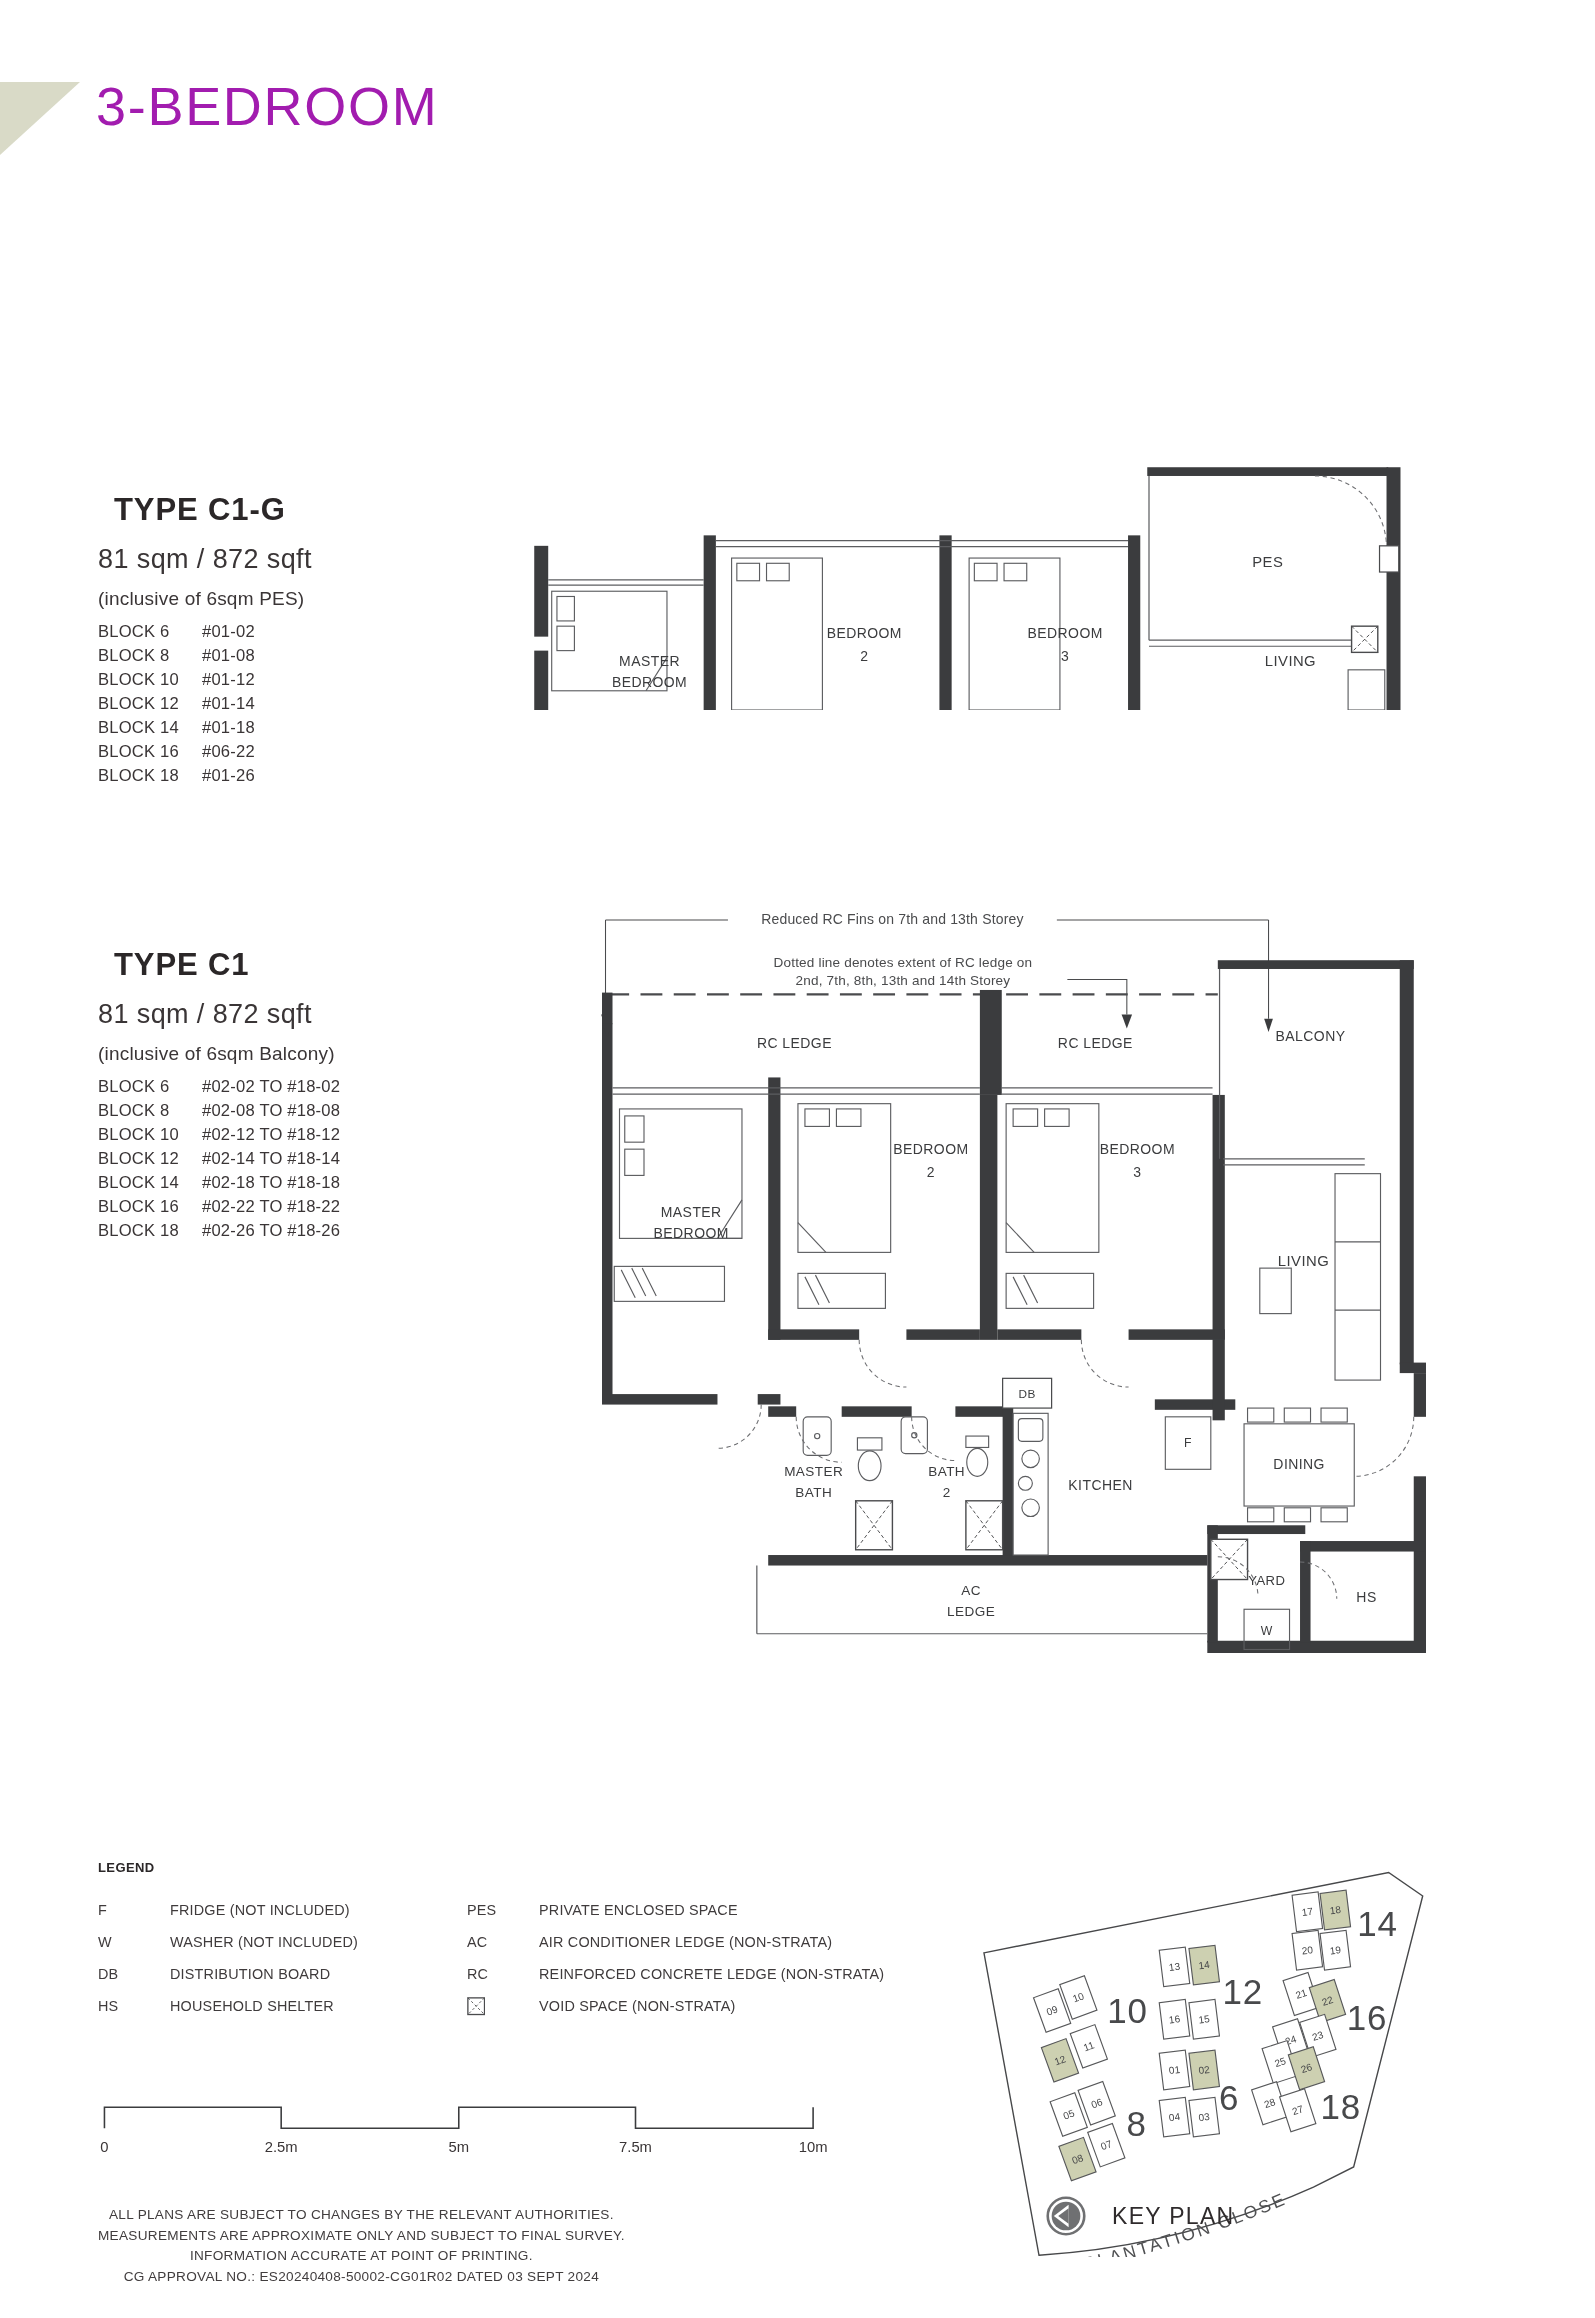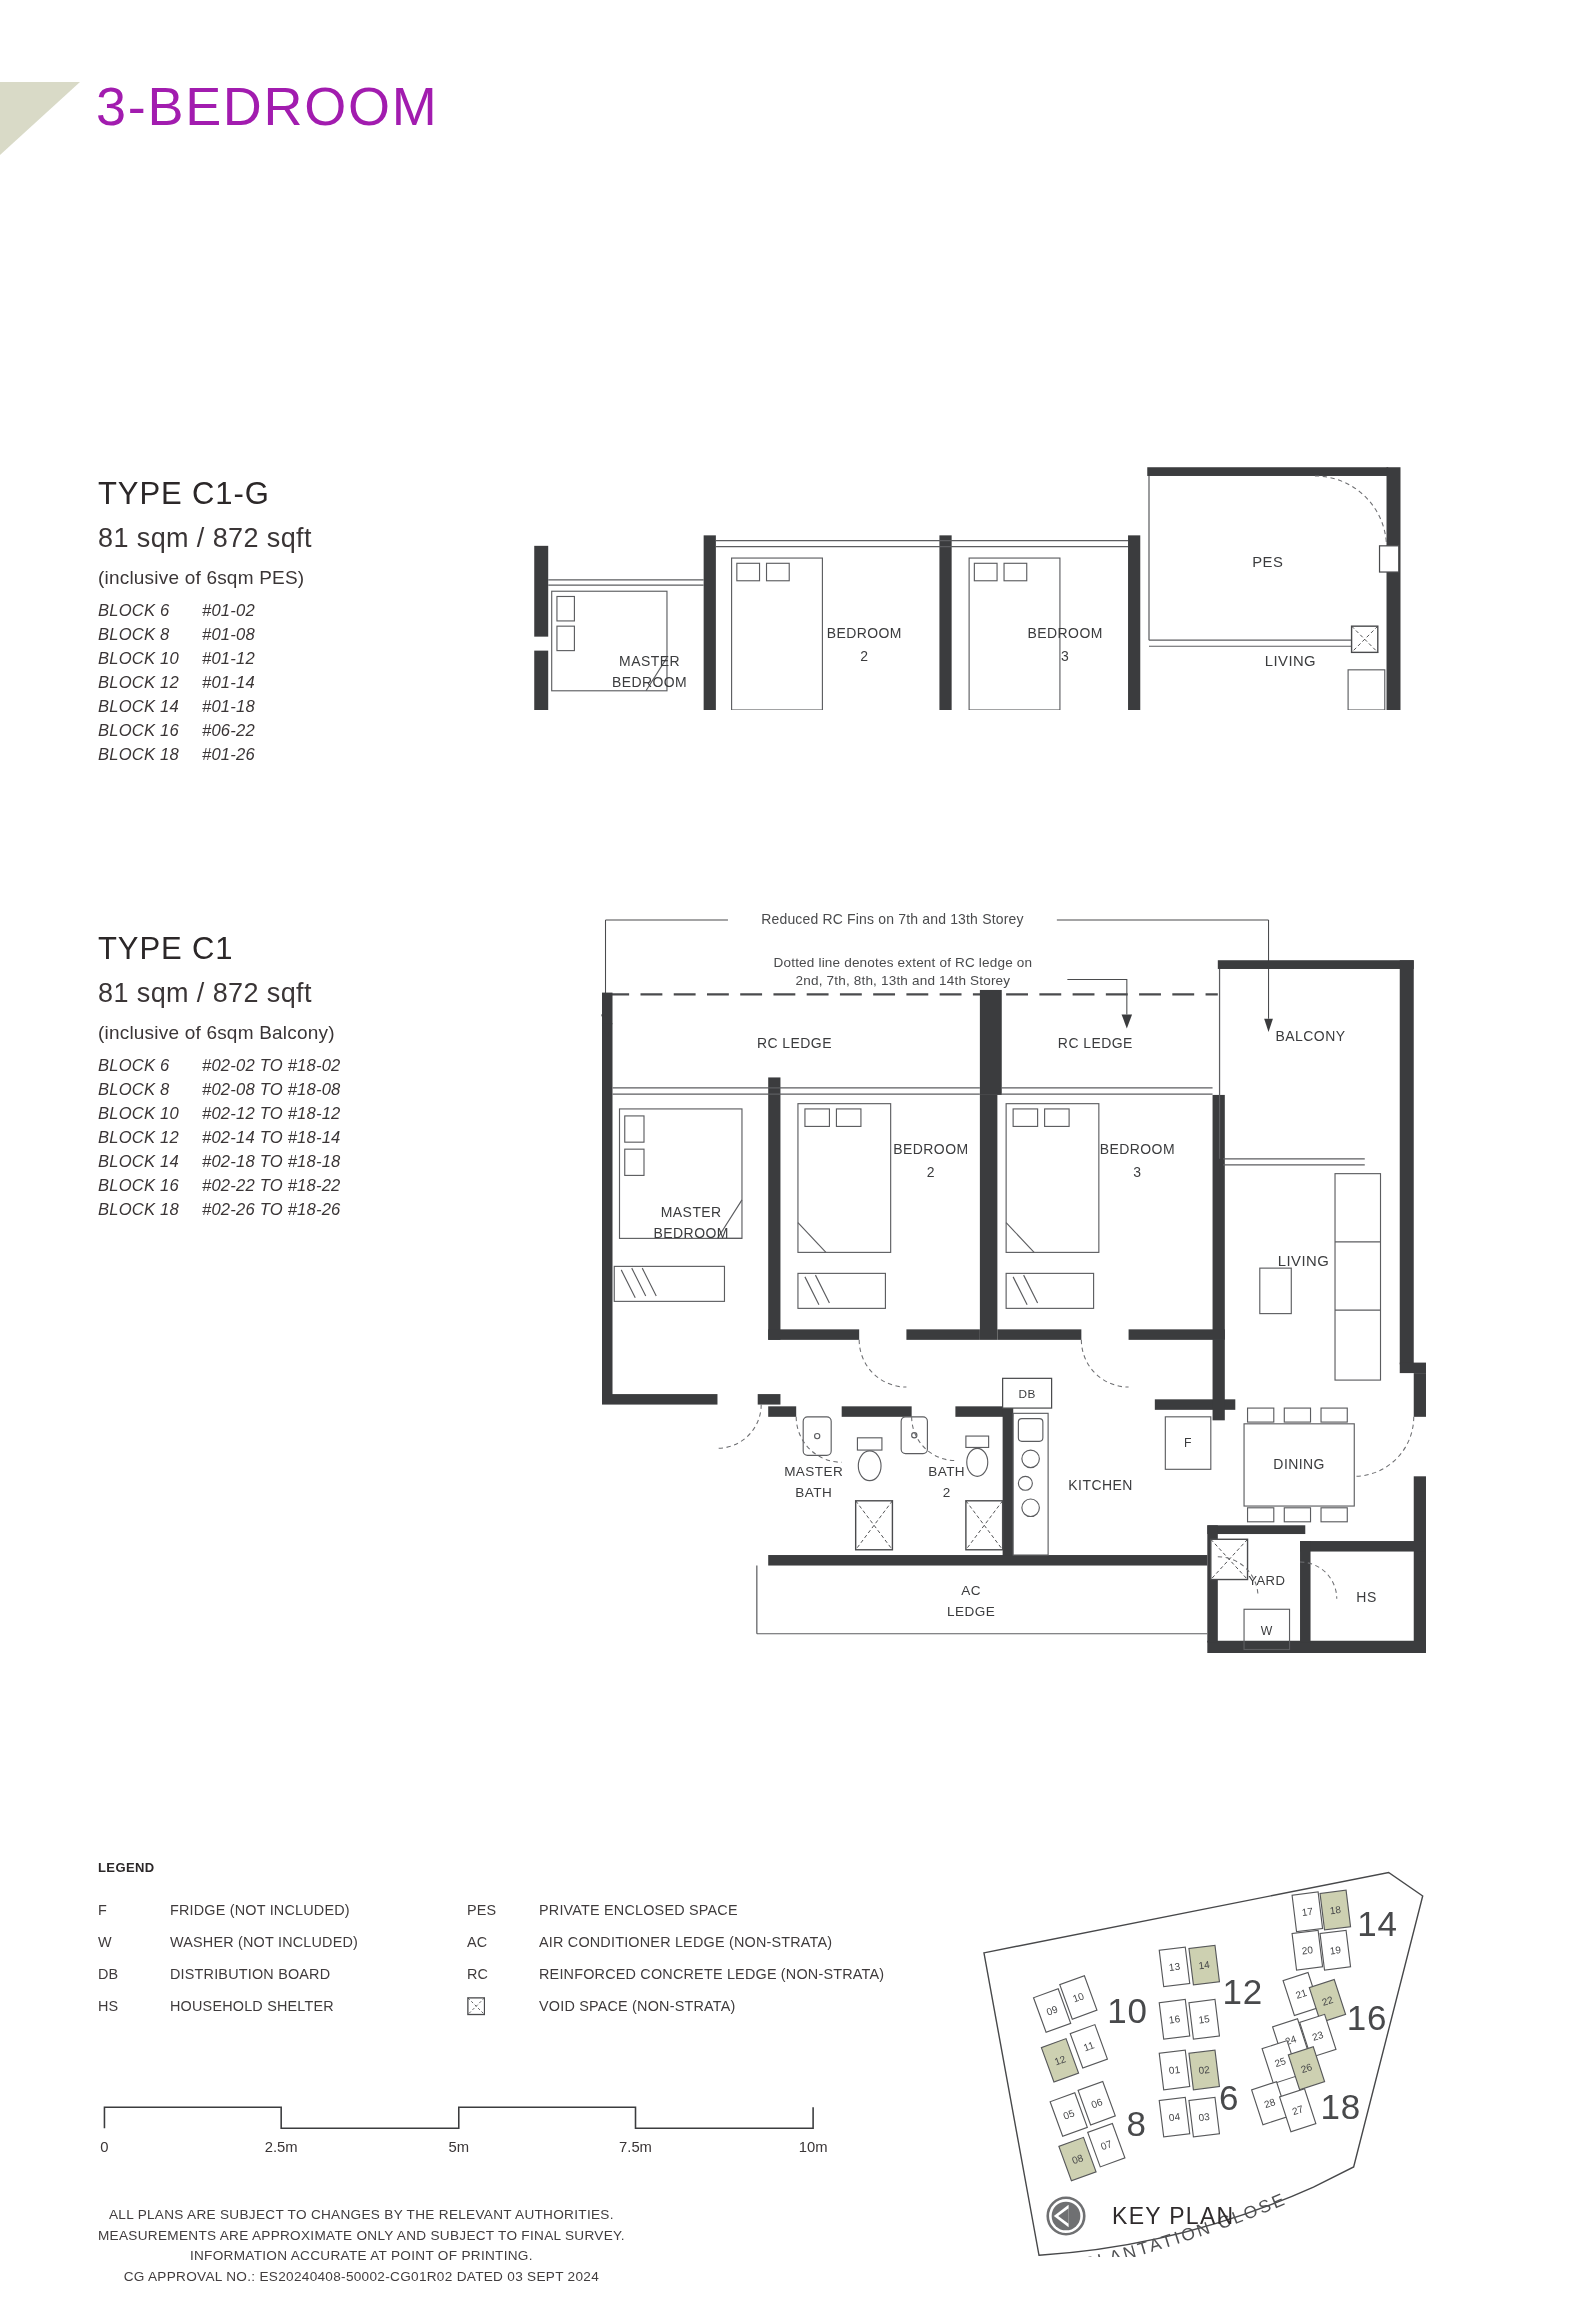--- a/index.html
+++ b/index.html
@@ -1,23 +1,23 @@
 <!DOCTYPE html>
 <html style="font-size:14px"><head>
 <meta charset="utf-8">
 <style>
   html,body{margin:0;padding:0;background:#fff;}
   body{width:1595px;height:2319px;position:relative;font-family:"Liberation Sans","DejaVu Sans",sans-serif;color:#3a3536;}
   .abs{position:absolute;}
   .accent-tri{left:0;top:82px;width:80px;height:73px;background:#d9dac7;clip-path:polygon(0 0,100% 0,0 100%);}
   .page-title{left:96px;top:75px;font-size:54px;font-weight:500;letter-spacing:1.7px;color:#a21caf;}
-  .type-sec h2{margin:0;font-size:31px;font-weight:400;letter-spacing:0.9px;color:#2b2728;}
+  .type-sec h2{margin:16px;font-size:31px;font-weight:700;letter-spacing:0.9px;color:#2b2728;}
   .type-sec .area{margin-top:11.4px;font-size:27px;letter-spacing:0.4px;}
   .type-sec .note{margin-top:13px;font-size:19px;letter-spacing:0.2px;}
-  .type-sec .rows{margin-top:9.6px;font-style:italic;}
+  .type-sec .rows{margin-top:9.6px;}
   .unit-row{font-size:16.6px;line-height:24px;letter-spacing:0.2px;}
   .unit-row .blk{display:inline-block;width:104px;}
   .sec-c1g{left:98px;top:476px;}
   .sec-c1{left:98px;top:931px;}
   .legend-title{left:98px;top:1860px;font-size:13px;font-weight:700;letter-spacing:0.4px;color:#2b2728;}
   .lcol{top:1902px;}
   .lcol1{left:98px;} .lcol2{left:467px;}
   .lrow{height:32px;display:flex;align-items:flex-start;font-size:14.4px;letter-spacing:0.2px;color:#3f3b3c;}
   .lsym{display:inline-block;width:72px;flex:0 0 72px;}
   .void-icon{margin-top:-0.9px;}

